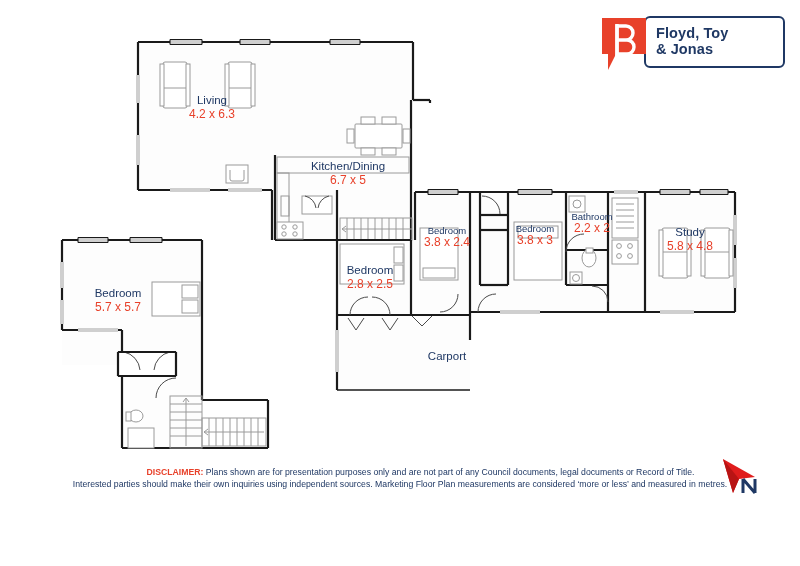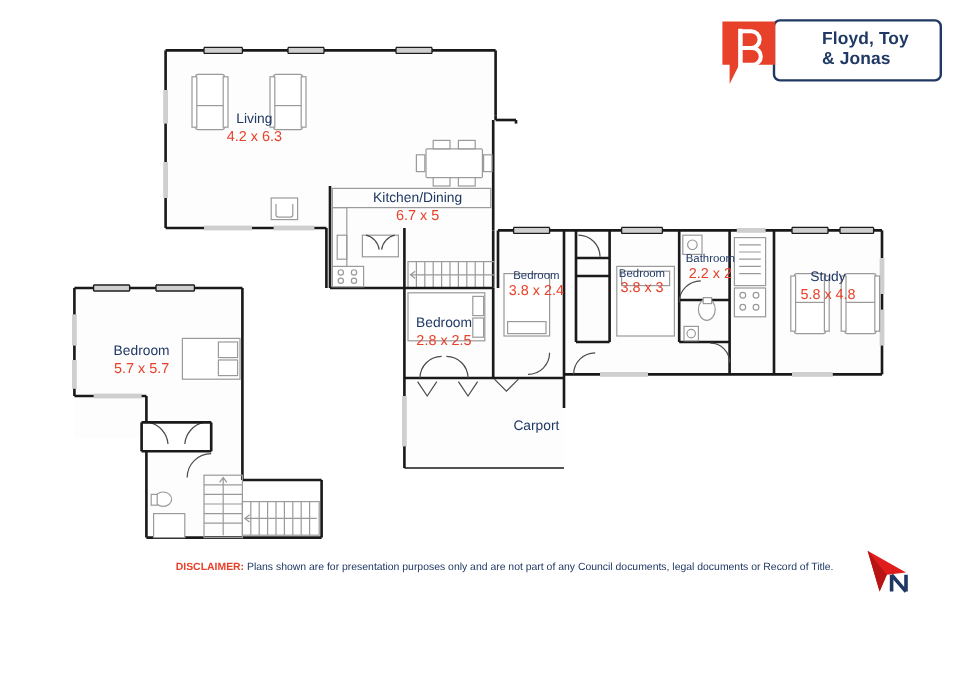--- a/index.html
+++ b/index.html
@@ -8,21 +8,21 @@
   .plan{position:absolute;left:0;top:0;width:800px;height:566px;}
   svg{display:block;}
 
   
   .logo{position:absolute;left:600px;top:16px;width:185px;height:58px;}
   .logo-mark{position:absolute;left:0;top:0;width:48px;height:56px;}
   .logo-box{position:absolute;left:44px;top:0;width:141px;height:52px;
             border:2px solid #1f3864;border-radius:6px;box-sizing:border-box;}
   .logo-text{position:absolute;left:56px;top:25px;color:#1f3864;
              font-weight:bold;font-size:14.5px;line-height:16px;letter-spacing:.1px;
-             transform:translateY(-50%);margin-left:29px;}
+             transform:translateY(-50%);}
 
   
   .footer{position:absolute;left:0;top:463px;width:800px;text-align:center;}
   .f-title{font-size:15.5px;font-weight:bold;line-height:20px;}
   .f-title .red{color:#e8412a;}
   .f-title .navy{color:#1f3864;}
   .f-disc{margin-top:4px;color:#1f3864;font-size:8.7px;line-height:11.6px;}
   .f-disc .lbl{color:#e8412a;font-weight:bold;padding-left:41px;}
 
   
@@ -373,20 +373,21 @@
     <div>&amp; Jonas</div>
   </div>
 </div>
 
 <div class="footer">
   <div class="f-disc">
     <div>
       <span class="lbl">DISCLAIMER:</span>
       <span>Plans shown are for presentation purposes only and are not part of any Council documents, legal documents or Record of Title.</span>
     </div>
+    <div>Interested parties should make their own inquiries using independent sources. Marketing Floor Plan measurements are considered ‘more or less’ and measured in metres.</div>
   </div>
 </div>
 
 <div class="north">
   <svg width="60" height="48" viewBox="0 0 60 48">
     <path d="M8,4 L40,22 L24,24 L18,38 Z" fill="#e01d1d"></path>
     <path d="M8,4 L24,24 L18,38 Z" fill="#b81414"></path>
     <g fill="none" stroke="#1f3864" stroke-width="3">
       <path d="M28,24 L28,38 M28,24 L40,38 M40,24 L40,38"></path>
     </g>

